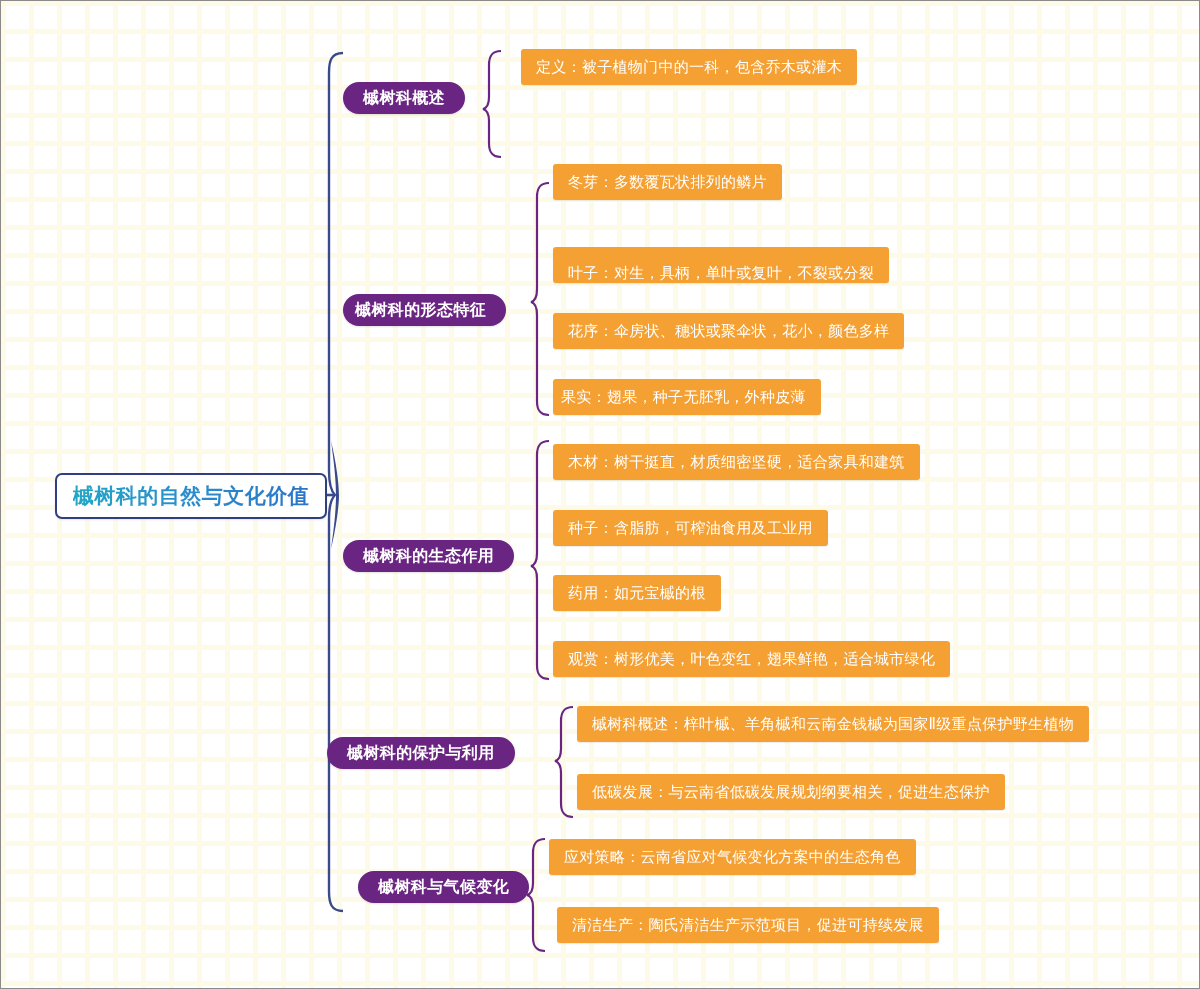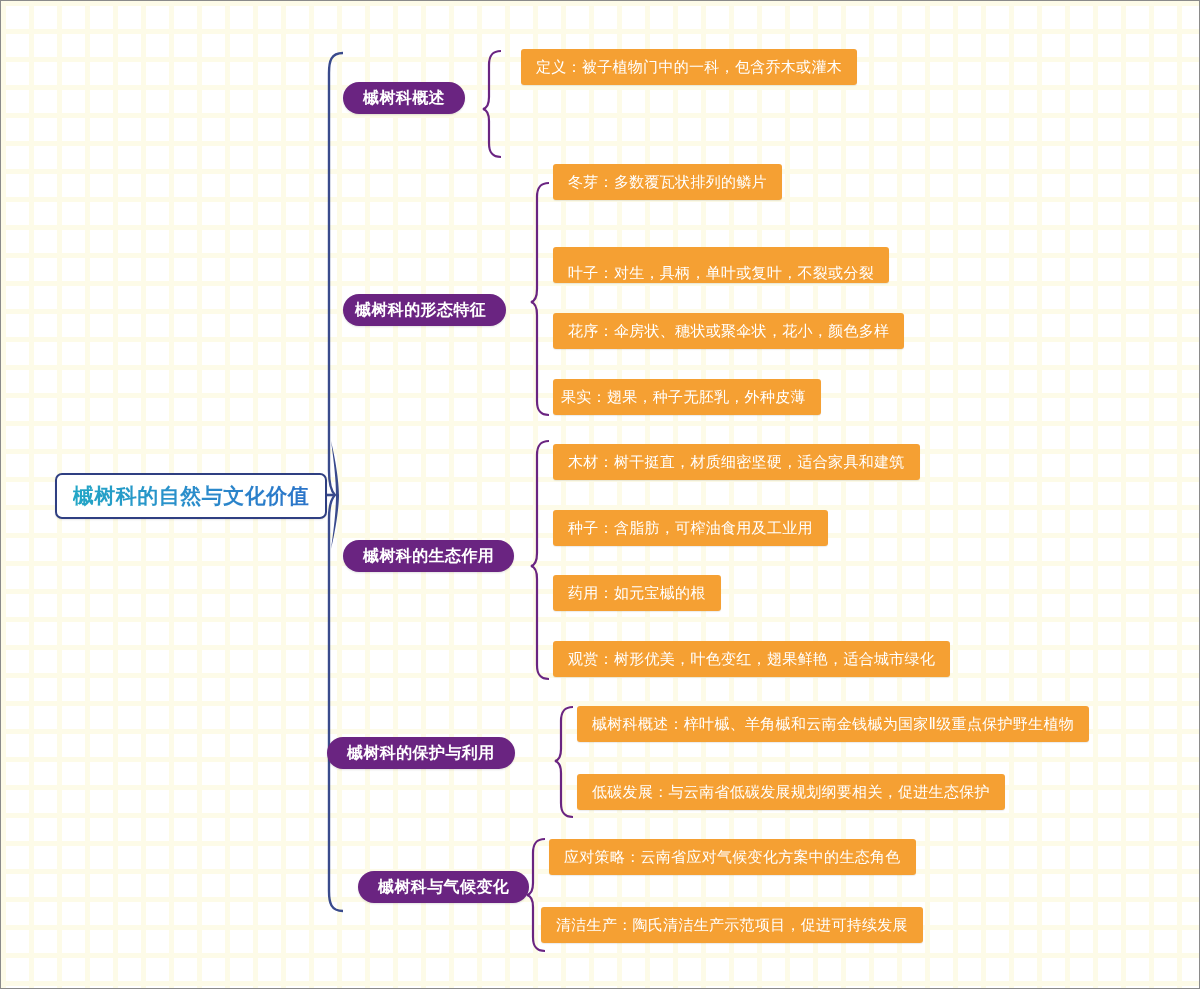--- a/index.html
+++ b/index.html
@@ -209,17 +209,17 @@
   <div class="node leaf-node" style="left:576px; top:773px;">
     <span>低碳发展：与云南省低碳发展规划纲要相关，促进生态保护</span>
   </div>
 
   <div class="node branch-node" style="left:342px; top:870px;margin-left:15px;">
     <span>槭树科与气候变化</span>
   </div>
   <div class="node leaf-node" style="left:548px; top:838px;">
     <span>应对策略：云南省应对气候变化方案中的生态角色</span>
   </div>
-  <div class="node leaf-node" style="left:540px; top:906px;">
+  <div class="node leaf-node" style="left:556px; top:906px;">
     <span>清洁生产：陶氏清洁生产示范项目，促进可持续发展</span>
   </div>
 
 </div>
 
 </body></html>

